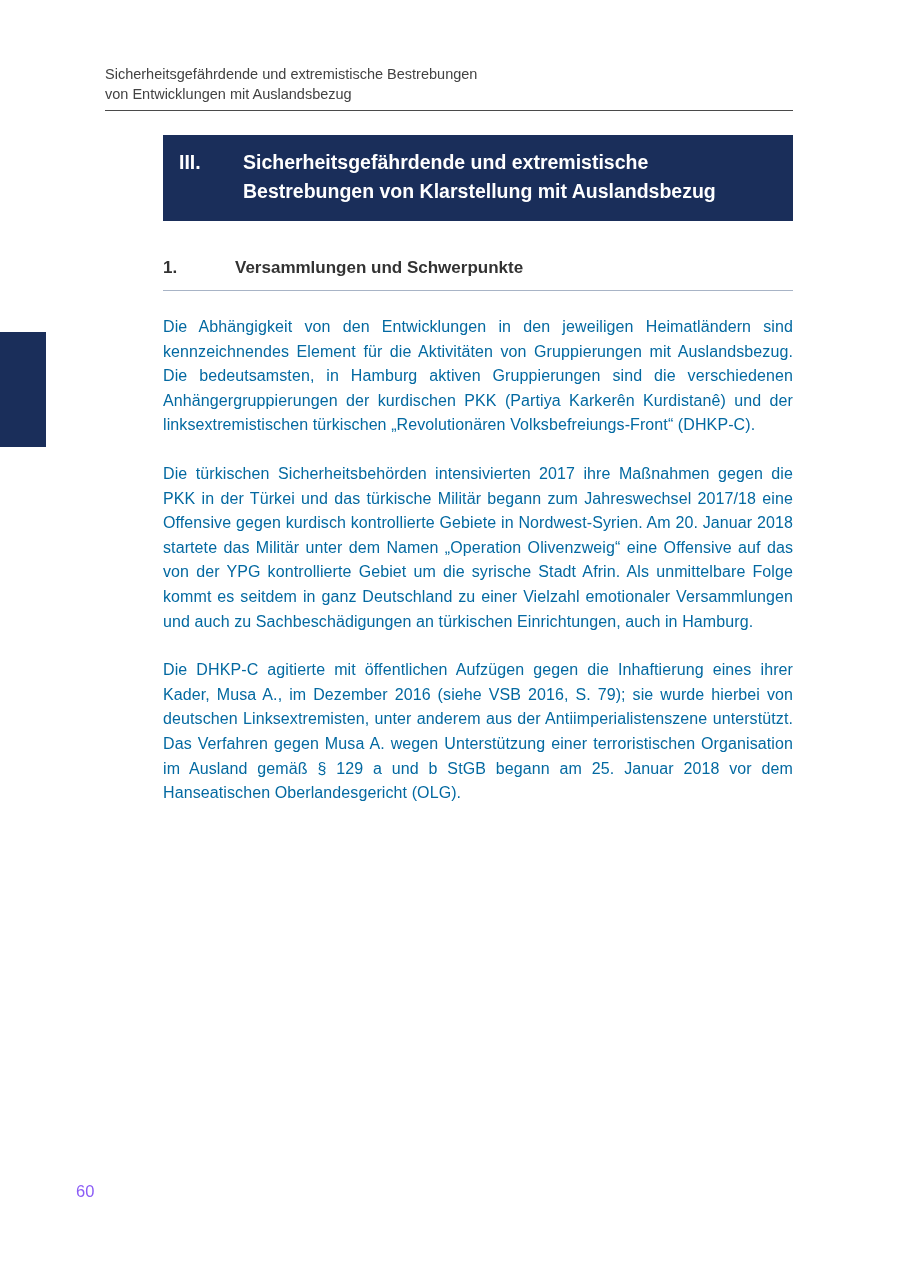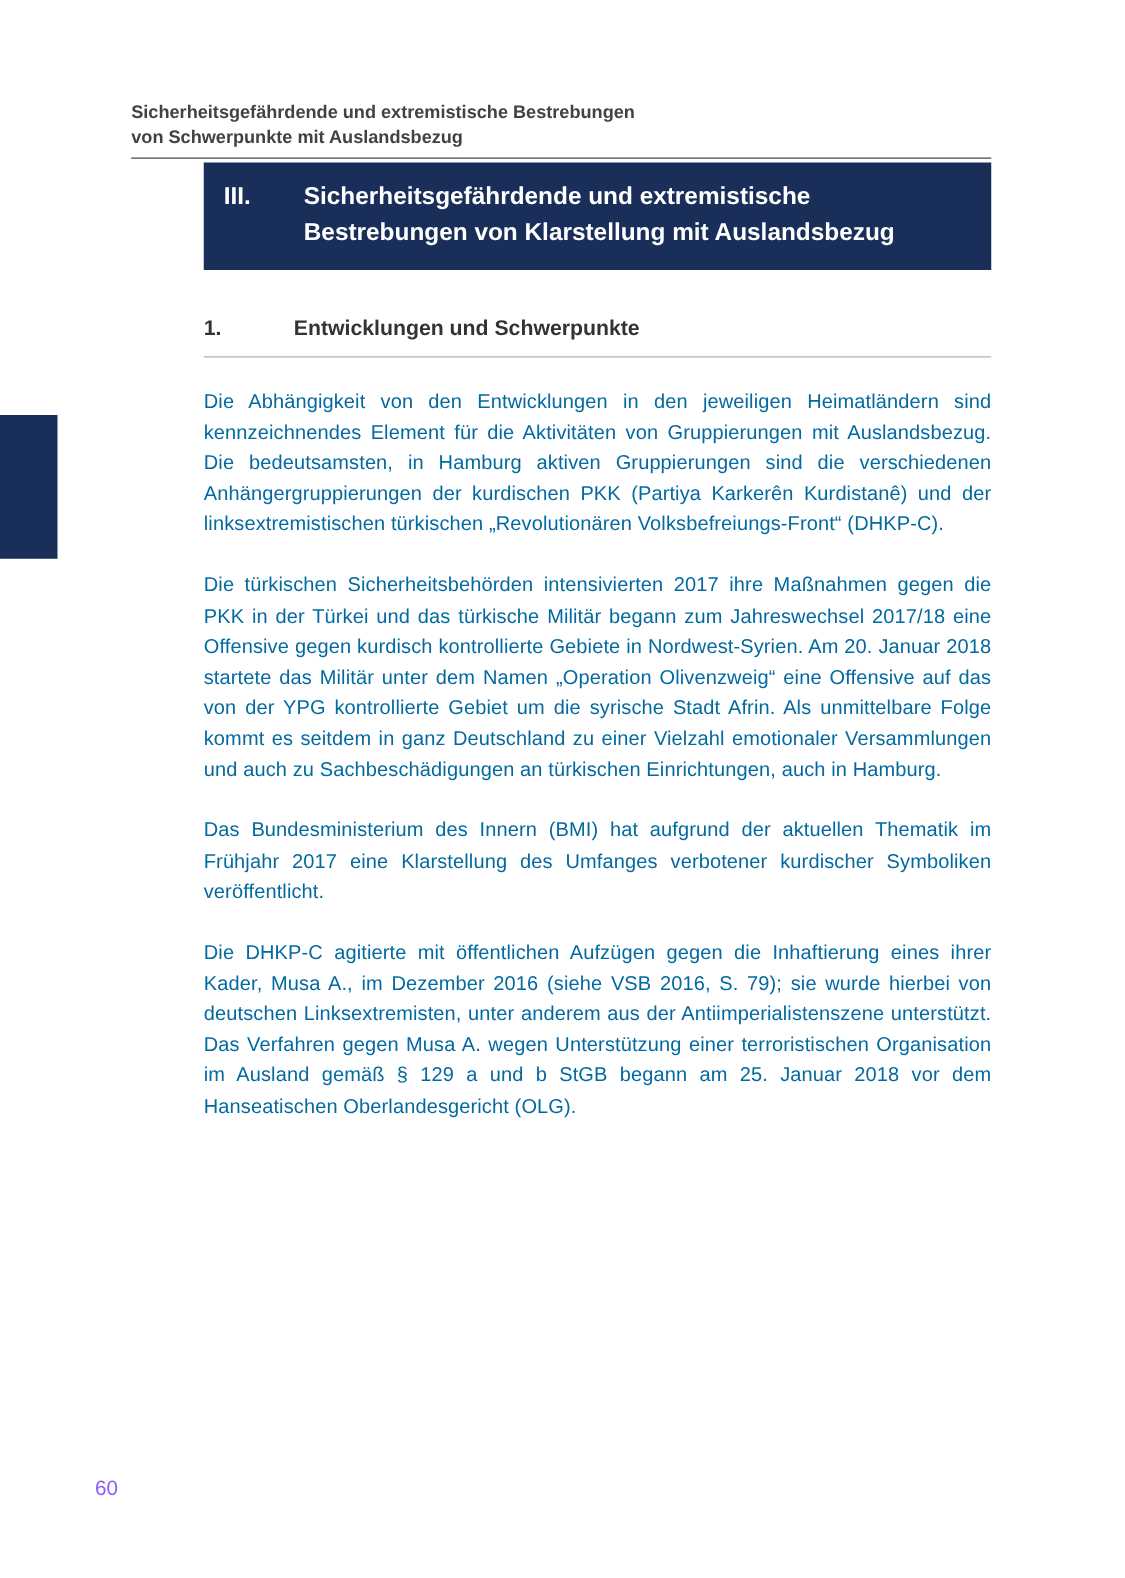--- a/index.html
+++ b/index.html
@@ -11,33 +11,32 @@
     position: relative;
     width: 900px;
     height: 1262px;
     background: #ffffff;
     font-family: "Liberation Sans", sans-serif;
     color: #3b3b3b;
     overflow: hidden;
   }
   .running-head {
     margin: 0 107px 0 105px;
-    padding-top: 80px;
+    padding-top: 64px;
     font-size: 14.5px;
     line-height: 20px;
     color: #424242;
-    font-weight: bold;
   }
   .head-rule {
     margin: 6px 107px 0 105px;
     border-bottom: 1.5px solid #4a4a4a;
     height: 0;
   }
   .chapter-box {
-    margin: 3px 107px 0 163px;
+    margin: 24px 107px 0 163px;
     width: 630px;
     box-sizing: border-box;
     background: #1a2e5a;
     color: #ffffff;
     display: flex;
     padding: 13px 8px 15px 16px;
   }
   .chapter-number {
     width: 64px;
     flex: 0 0 64px;
@@ -97,38 +96,37 @@
     color: #8b5cf6;
   }
 </style>
 </head>
 <body>
 
 <div class="page">
 
   <div class="running-head">
     <div>Sicherheitsgefährdende und extremistische Bestrebungen</div>
-    <div>von Schwerpunkte mit Auslandsbezug</div>
+    <div>von Entwicklungen mit Auslandsbezug</div>
   </div>
   <div class="head-rule"></div>
 
   <div class="chapter-box">
     <div class="chapter-number">III.</div>
     <div class="chapter-title">Sicherheitsgefährdende und extremistische Bestrebungen von Klarstellung mit Auslandsbezug</div>
   </div>
 
   <div class="section-heading">
     <div class="section-number">1.</div>
-    <div class="section-title">Entwicklungen und Schwerpunkte</div>
+    <div class="section-title">Versammlungen und Schwerpunkte</div>
   </div>
 
   <div class="body-copy">
     <p>Die Abhängigkeit von den Entwicklungen in den jeweiligen Heimatländern sind kennzeichnendes Element für die Aktivitäten von Gruppierungen mit Auslandsbezug. Die bedeutsamsten, in Hamburg aktiven Gruppierungen sind die verschiedenen Anhängergruppierungen der kurdischen PKK (Partiya Karkerên Kurdistanê) und der linksextremistischen türkischen „Revolutionären Volksbefreiungs-Front“ (DHKP-C).</p>
     <p>Die türkischen Sicherheitsbehörden intensivierten 2017 ihre Maßnahmen gegen die PKK in der Türkei und das türkische Militär begann zum Jahreswechsel 2017/18 eine Offensive gegen kurdisch kontrollierte Gebiete in Nordwest-Syrien. Am 20. Januar 2018 startete das Militär unter dem Namen „Operation Olivenzweig“ eine Offensive auf das von der YPG kontrollierte Gebiet um die syrische Stadt Afrin. Als unmittelbare Folge kommt es seitdem in ganz Deutschland zu einer Vielzahl emotionaler Versammlungen und auch zu Sachbeschädigungen an türkischen Einrichtungen, auch in Hamburg.</p>
-    <p>Das Bundesministerium des Innern (BMI) hat aufgrund der aktuellen Thematik im Frühjahr 2017 eine Klarstellung des Umfanges verbotener kurdischer Symboliken veröffentlicht.</p>
     <p>Die DHKP-C agitierte mit öffentlichen Aufzügen gegen die Inhaftierung eines ihrer Kader, Musa A., im Dezember 2016 (siehe VSB 2016, S. 79); sie wurde hierbei von deutschen Linksextremisten, unter anderem aus der Antiimperialistenszene unterstützt. Das Verfahren gegen Musa A. wegen Unterstützung einer terroristischen Organisation im Ausland gemäß § 129 a und b StGB begann am 25. Januar 2018 vor dem Hanseatischen Oberlandesgericht (OLG).</p>
   </div>
 
   <div class="side-tab"></div>
 
   <div class="page-number">60</div>
 
 </div>
 
 </body></html>

